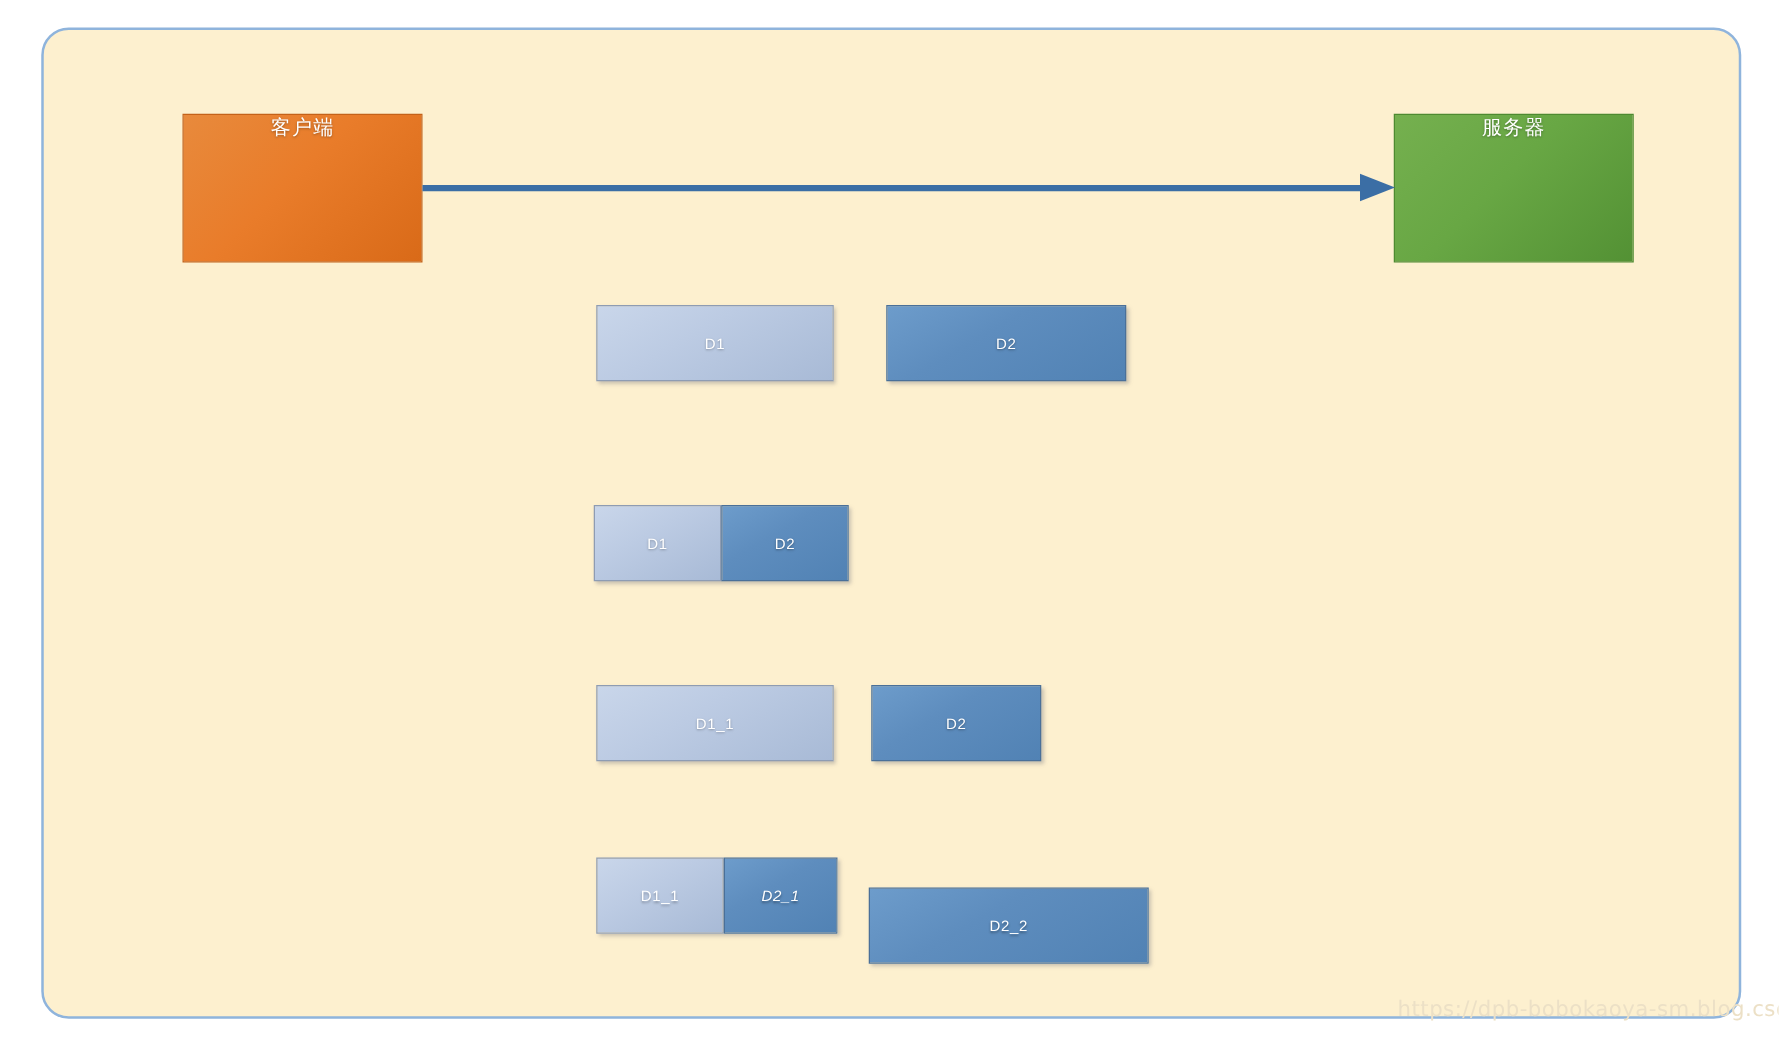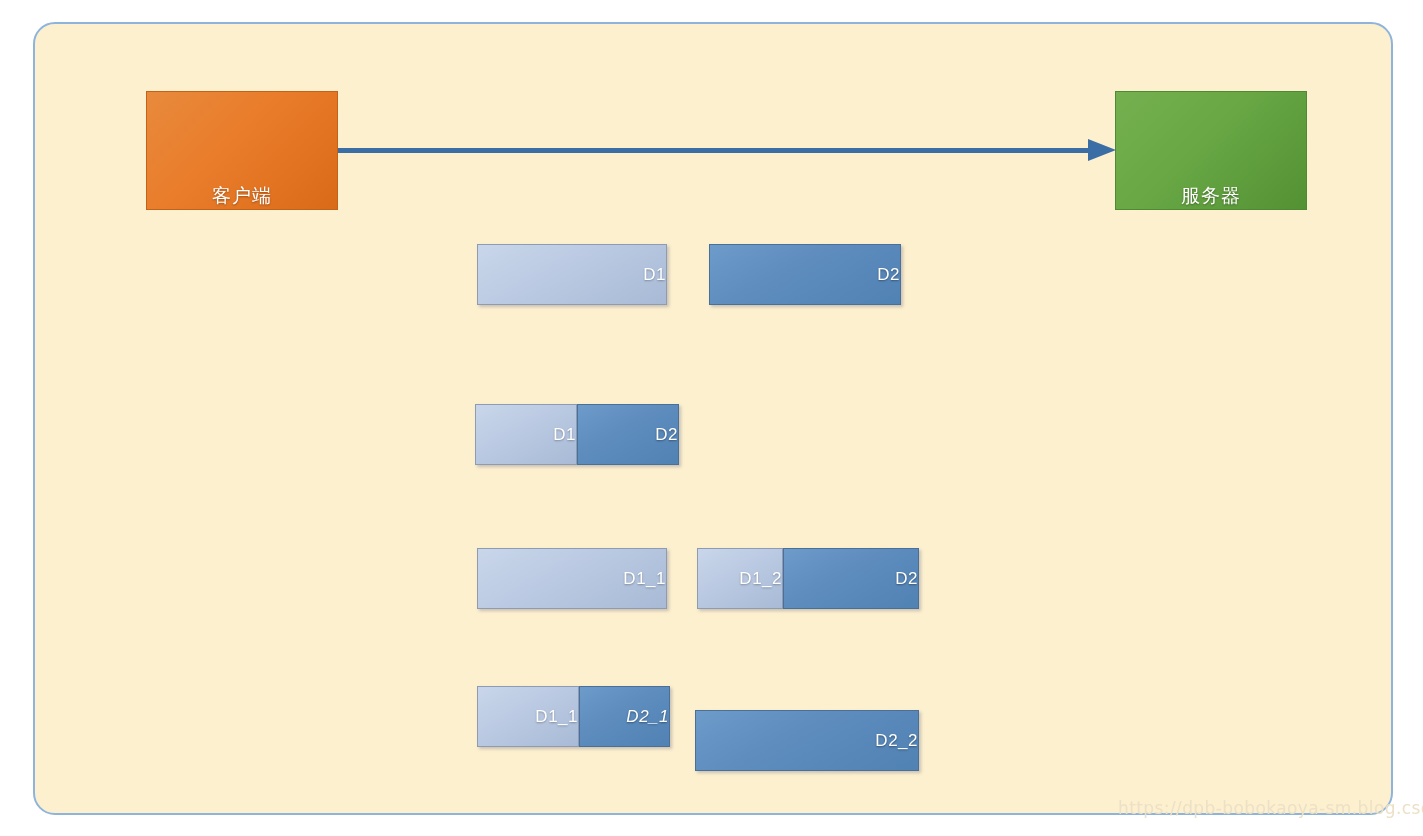--- a/index.html
+++ b/index.html
@@ -28,24 +28,24 @@
     background: #fdf0cf;
     border: 2px solid #8fb4dc;
     border-radius: 22px;
     box-sizing: border-box;
   }
   
   .endpoint {
     position: absolute;
     box-sizing: border-box;
     display: flex;
-    align-items: flex-end;
+    align-items: flex-start;
     justify-content: center;
     color: #ffffff;
-    font-size: 19px;
+    font-size: 16px;
     letter-spacing: 1px;
     text-shadow: 0 1px 2px rgba(0,0,0,0.35);
   }
   #client-box {
     left: 146px;
     top: 91px;
     width: 192px;
     height: 119px;
     background: linear-gradient(135deg, #e88a3c 0%, #e97c2a 45%, #d96a18 100%);
     border: 1px solid #c4621a;
@@ -87,23 +87,23 @@
   
   .pkt-group {
     position: absolute;
     display: flex;
     box-shadow: 2px 2px 3px rgba(110,110,120,0.35);
   }
   .pkt {
     box-sizing: border-box;
     display: flex;
     align-items: center;
-    justify-content: flex-end;
+    justify-content: center;
     color: #ffffff;
-    font-size: 17px;
+    font-size: 12px;
     letter-spacing: 0.5px;
     text-shadow: 0 1px 2px rgba(0,0,0,0.30);
     height: 100%;
   }
   .pkt.light {
     background: linear-gradient(150deg, #c9d6ea 0%, #bccbe3 40%, #a8bad6 100%);
     border: 1px solid #8e9cb3;
   }
   .pkt.dark {
     background: linear-gradient(150deg, #6d9ccb 0%, #5e8dbe 40%, #5182b4 100%);
@@ -165,23 +165,20 @@
         <div class="pkt dark" style="width: 102px;">
           <span>D2</span>
         </div>
       </div>
       <div class="pkt-group" style="left: 477px; top: 548px; height: 61px;">
         <div class="pkt light" style="width: 190px;">
           <span>D1_1</span>
         </div>
       </div>
       <div class="pkt-group" style="left: 697px; top: 548px; height: 61px;">
-        <div class="pkt light" style="width: 86px;">
-          <span>D1_2</span>
-        </div>
         <div class="pkt dark" style="width: 136px;">
           <span>D2</span>
         </div>
       </div>
       <div class="pkt-group" style="left: 477px; top: 686px; height: 61px;">
         <div class="pkt light" style="width: 102px;">
           <span>D1_1</span>
         </div>
         <div class="pkt dark" style="width: 91px; font-style: italic;">
           <span>D2_1</span>

